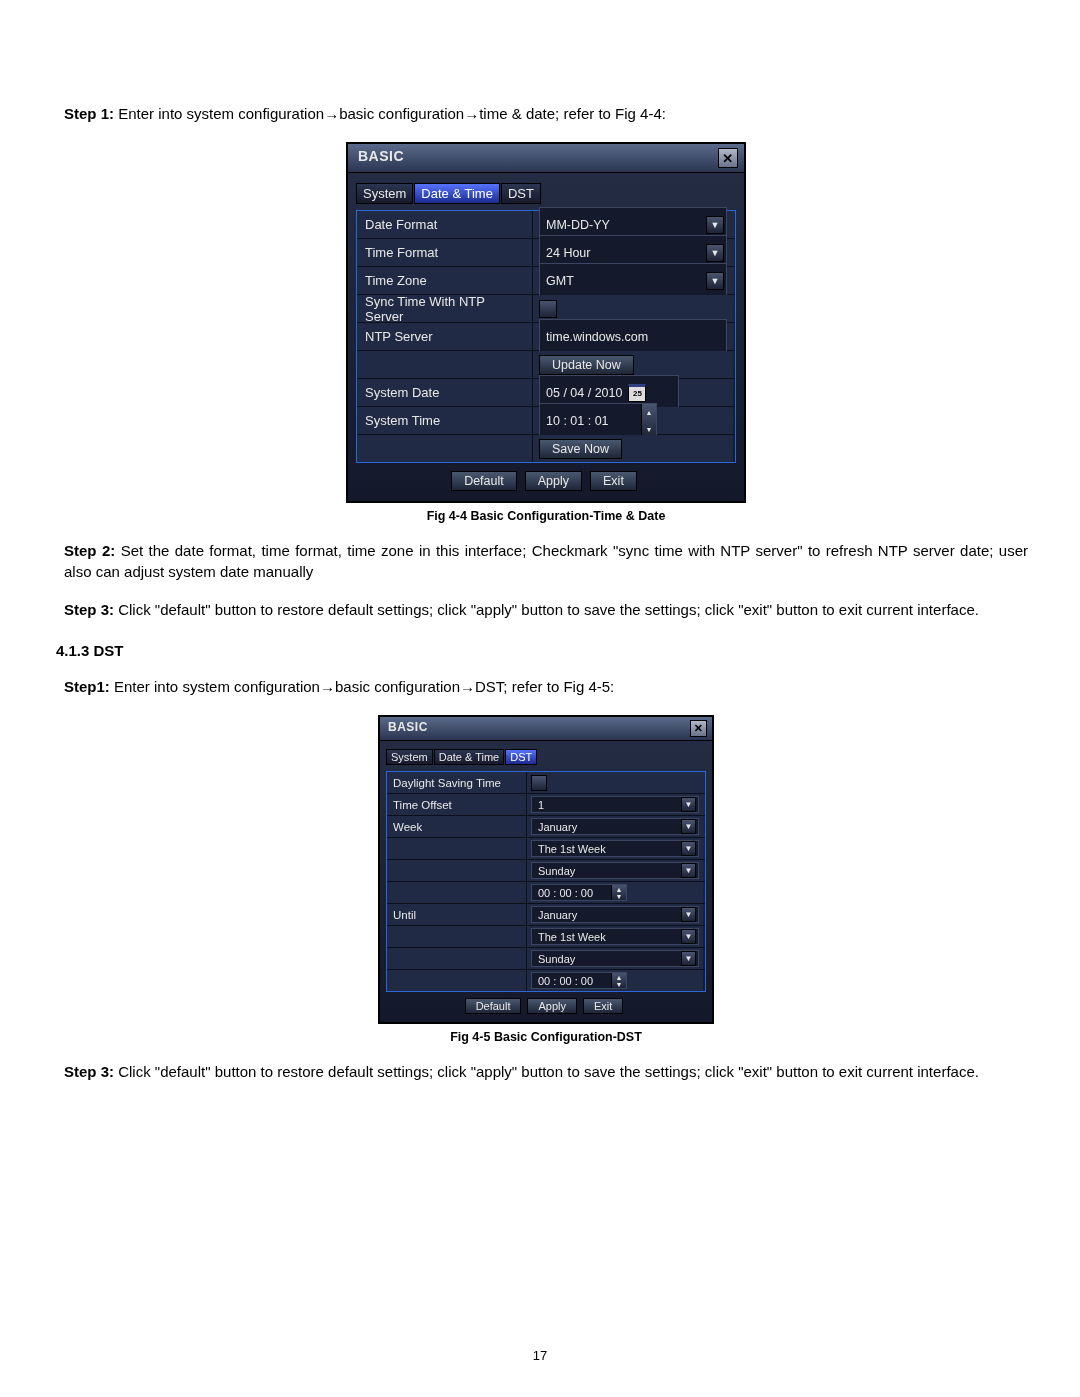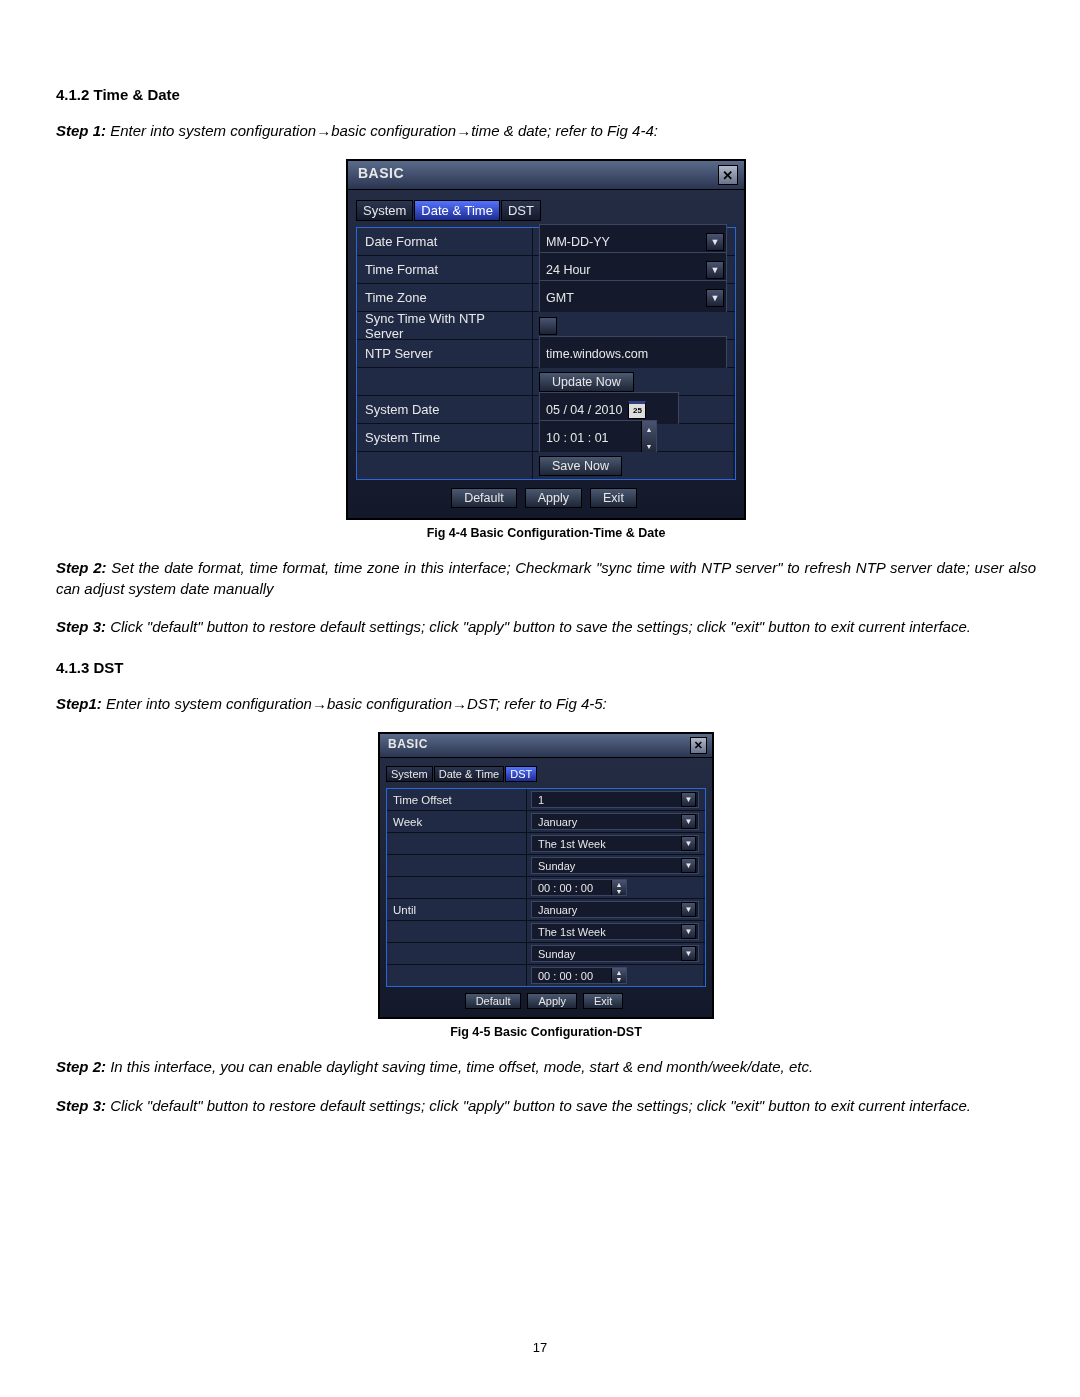--- a/index.html
+++ b/index.html
@@ -14,26 +14,26 @@
     --btn-grad2:#1e2638;
     --sel-grad1:#5573ff;
     --sel-grad2:#1c2b90;
     --txt:#e8e8e8;
     --field-bg:#141a2c;
     --field-border:#3c4660;
   }
   html,body{margin:0;padding:0;background:#fff;color:#000;font-family:Arial,Helvetica,sans-serif;font-size:15px;}
   .page{width:1080px;min-height:1397px;margin:0 auto;position:relative;padding:86px 44px 0 56px;box-sizing:border-box;}
   .heading{font-weight:bold;}
-  .para{line-height:1.35;margin:18px 0;font-style:italic;}
+  .para{line-height:1.35;margin:18px 8px;}
   .justify{text-align:justify;}
   .step-label{font-weight:bold;}
   .arrow{font-family:Arial,sans-serif;}
   .fig-caption{text-align:center;font-size:12.5px;font-weight:bold;margin-top:6px;}
-  .page-num{position:absolute;left:0;right:0;bottom:42px;text-align:center;font-size:13px;}
+  .page-num{position:absolute;left:0;right:0;bottom:34px;text-align:center;font-size:13px;}
   
   .dvr-panel{margin:6px auto 0 auto;background:linear-gradient(#252e46,#13192a);border:2px solid #000;color:var(--txt);}
   .dvr-title{display:flex;align-items:flex-start;justify-content:space-between;background:linear-gradient(var(--hdr-grad1),var(--hdr-grad2));border-bottom:1px solid #000;padding:4px 6px 4px 10px;font-weight:bold;letter-spacing:.5px;}
   .dvr-close{width:18px;height:18px;border:1px solid #000;background:linear-gradient(#b0b8c8,#6a738a);color:#000;display:flex;align-items:center;justify-content:center;font-size:13px;font-weight:bold;}
   .dvr-body{padding:6px 8px 10px 8px;}
   .tabs{display:flex;gap:1px;margin:4px 0 6px 0;}
   .tab{padding:2px 6px;font-size:13px;border:1px solid #000;background:linear-gradient(#2b3550,#151b2c);cursor:pointer;}
   .tab.selected{background:linear-gradient(var(--sel-grad1),var(--sel-grad2));color:#fff;}
   .grid{border:1px solid #2a67d8;}
   .row{display:flex;border-top:1px solid var(--cell-border);}
@@ -72,21 +72,20 @@
   .p2 .dd-arrow{width:13px;height:13px;font-size:8px;}
   .p2 .btn{font-size:11px;padding:1px 10px;}
   .p2 .chk{width:14px;height:14px;}
   .p2 .dvr-close{width:15px;height:15px;font-size:11px;}
 </style>
 </head>
 <body>
 
 <div class="page">
 
-  <div class="heading">4.1.2 Time &amp; Date</div>
 
   <div class="para">
     <span class="step-label">Step 1:</span><span> Enter into system configuration</span><span class="arrow">→</span><span>basic configuration</span><span class="arrow">→</span><span>time &amp; date; refer to Fig 4-4:</span>
   </div>
 
   <div class="dvr-panel p1">
     <div class="dvr-title">
       <span>BASIC</span>
       <div class="dvr-close">
           <span>✕</span>
@@ -202,20 +201,26 @@
         </div>
     </div>
     <div class="dvr-body">
       <div class="tabs">
         <div class="tab">System</div>
         <div class="tab">Date &amp; Time</div>
         <div class="tab selected">DST</div>
       </div>
       <div class="grid">
         <div class="row">
+          <div class="cell-l">Daylight Saving Time</div>
+          <div class="cell-r">
+              <div class="chk"></div>
+            </div>
+        </div>
+        <div class="row">
           <div class="cell-l">Time Offset</div>
           <div class="cell-r">
               <div class="dropdown" style="width:100%">
                 <span>1</span>
                 <span class="dd-arrow">▼</span>
               </div>
             </div>
         </div>
         <div class="row">
           <div class="cell-l">Week</div>
@@ -298,21 +303,18 @@
       </div>
       <div class="footer-btns" style="gap:6px;padding-top:6px">
         <button class="btn">Default</button>
         <button class="btn">Apply</button>
         <button class="btn">Exit</button>
       </div>
     </div>
   </div>
   <div class="fig-caption">Fig 4-5 Basic Configuration-DST</div>
 
-  <div class="para">
-    <span class="step-label">Step 2:</span><span> In this interface, you can enable daylight saving time, time offset, mode, start &amp; end month/week/date, etc.</span>
-  </div>
   <div class="para justify">
     <span class="step-label">Step 3:</span><span> Click "default" button to restore default settings; click "apply" button to save the settings; click "exit" button to exit current interface.</span>
   </div>
 
   <div class="page-num">17</div>
 </div>
 
 </body></html>

